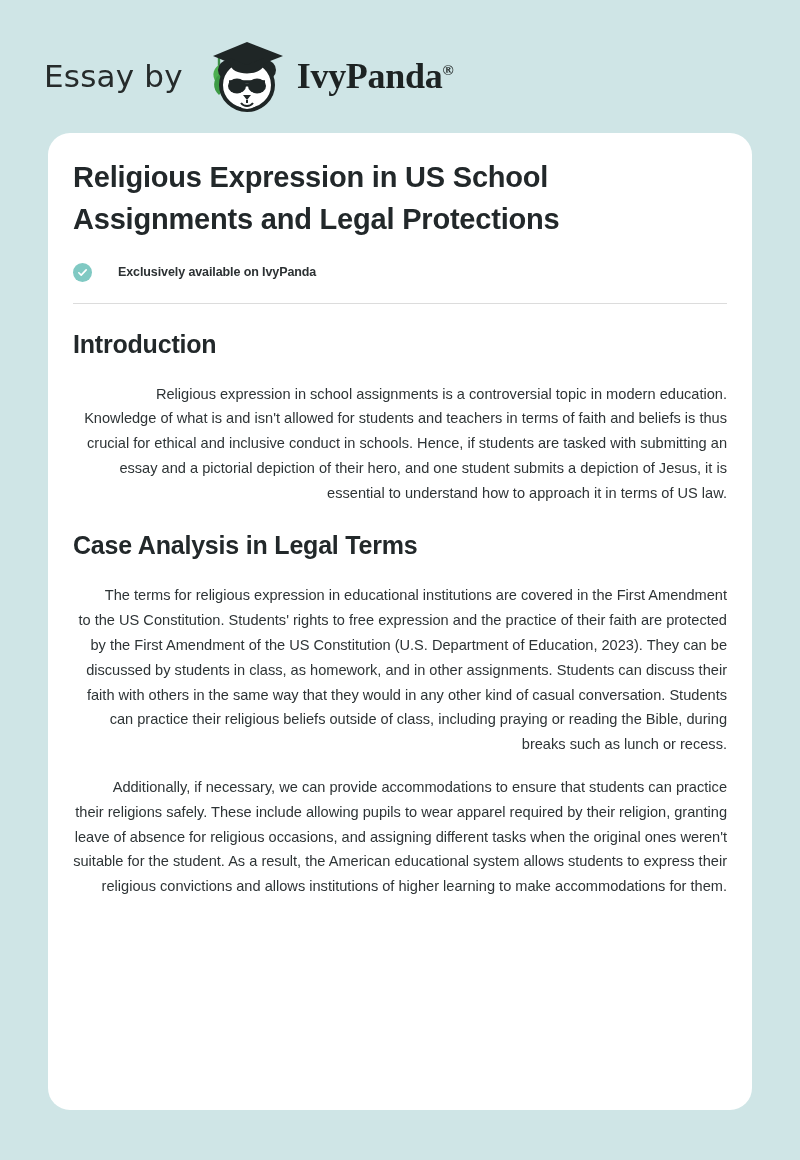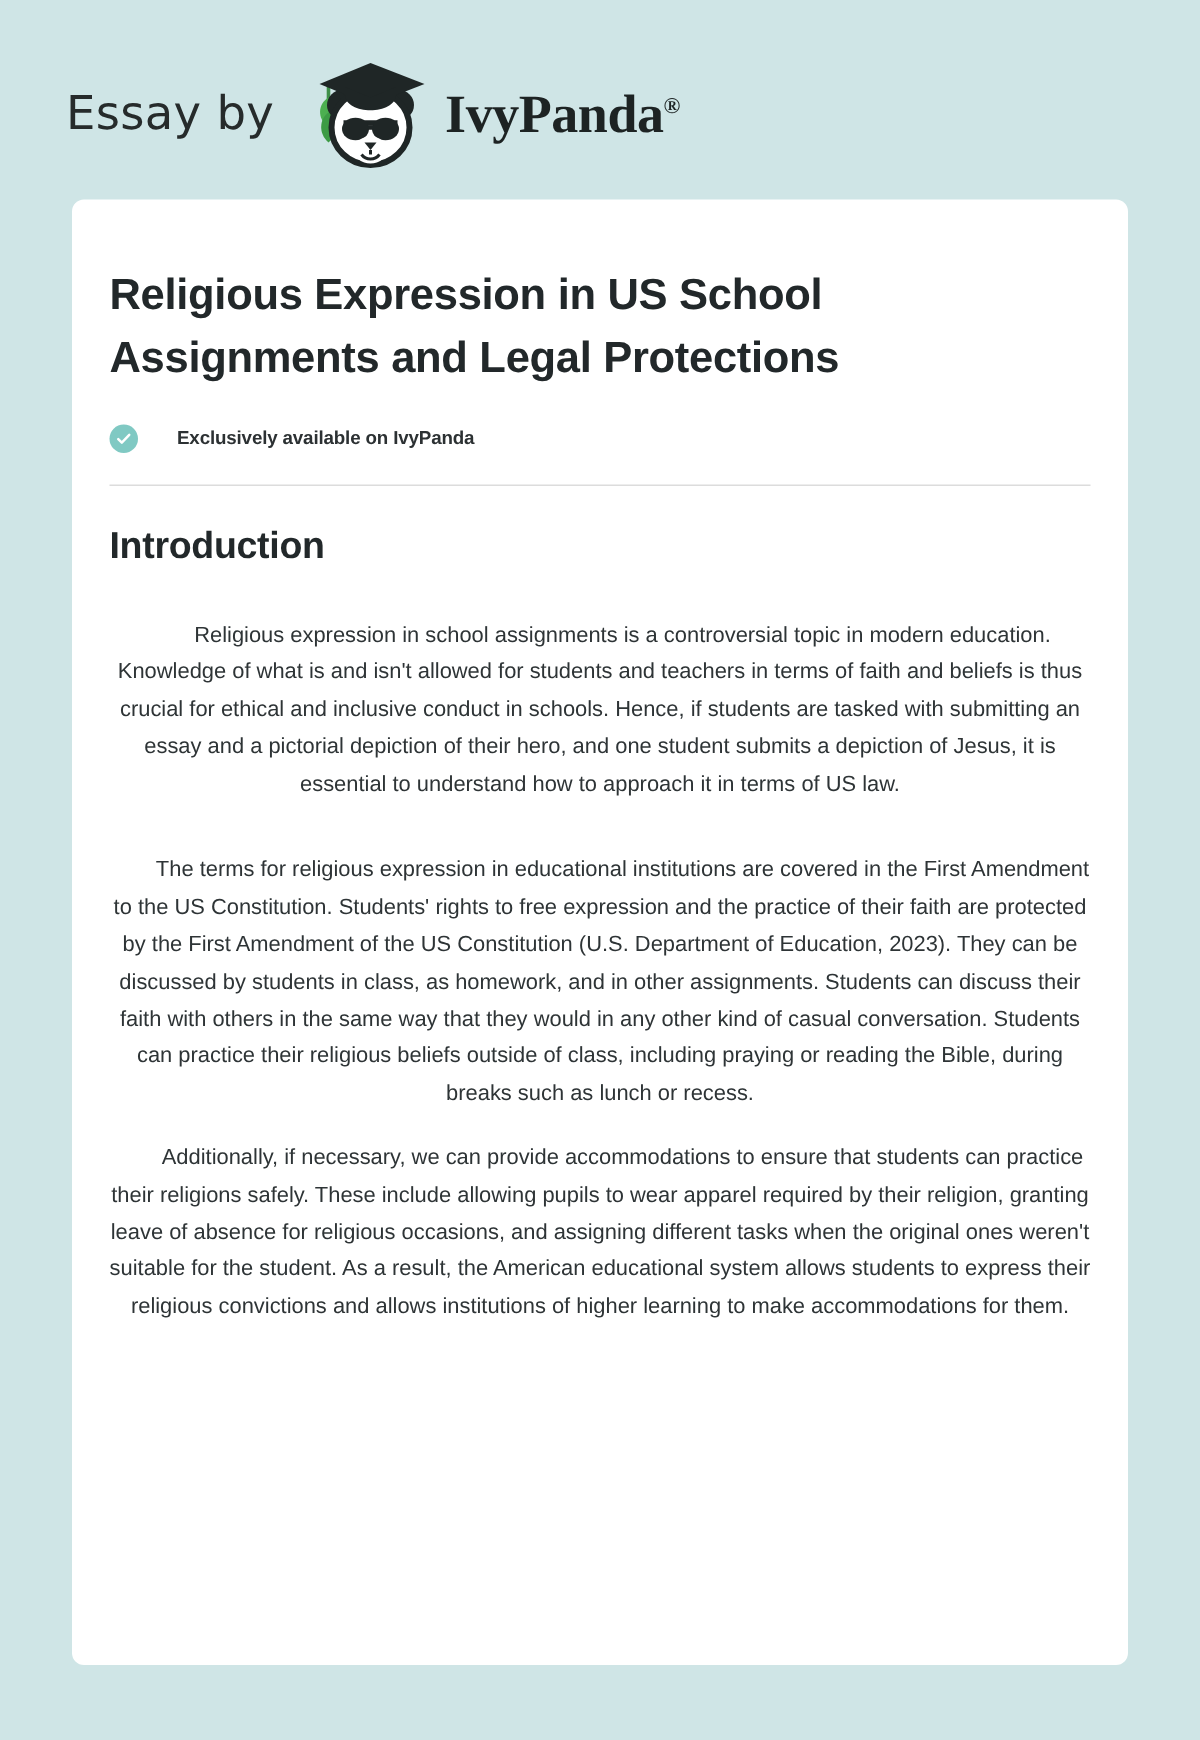--- a/index.html
+++ b/index.html
@@ -58,23 +58,23 @@
   }
 
   
   .paper {
     position: absolute;
     left: 48px;
     top: 133px;
     width: 704px;
     height: 977px;
     background: #ffffff;
-    border-radius: 8px;
+    border-radius: 22px;
     box-sizing: border-box;
-    padding: 44px 25px 0 25px;
+    padding: 24px 25px 0 25px;
     overflow: hidden;
   }
   .doc-title {
     font-family: "Liberation Sans", sans-serif;
     font-size: 29px;
     font-weight: bold;
     line-height: 1.44;
     color: #22282a;
     margin: 0;
     letter-spacing: -0.2px;
@@ -114,23 +114,23 @@
     font-weight: bold;
     color: #22282a;
     margin: 26px 0 0 0;
     letter-spacing: -0.2px;
   }
   .body-para {
     font-family: "Liberation Sans", sans-serif;
     font-size: 14.6px;
     line-height: 24.8px;
     color: #2e3436;
-    margin: 33px 0 0 0;
+    margin: 23px 0 0 0;
     text-indent: 30px;
-    text-align: center;
+    text-align: right;
   }
   .body-para.tight { margin-top: 18px; }
 </style>
 </head>
 <body>
 
 <div class="brandbar">
   <span class="brand-essay-by">Essay by</span>
 
   <span class="brand-logo-wrap">
@@ -177,16 +177,17 @@
       </svg>
     </span>
     <span class="exclusive-text">Exclusively available on IvyPanda</span>
   </div>
 
   <div class="divider"></div>
 
   <h2 class="section-heading">Introduction</h2>
   <p class="body-para">Religious expression in school assignments is a controversial topic in modern education. Knowledge of what is and isn't allowed for students and teachers in terms of faith and beliefs is thus crucial for ethical and inclusive conduct in schools. Hence, if students are tasked with submitting an essay and a pictorial depiction of their hero, and one student submits a depiction of Jesus, it is essential to understand how to approach it in terms of US law.</p>
 
+  <h2 class="section-heading">Case Analysis in Legal Terms</h2>
   <p class="body-para">The terms for religious expression in educational institutions are covered in the First Amendment to the US Constitution. Students' rights to free expression and the practice of their faith are protected by the First Amendment of the US Constitution (U.S. Department of Education, 2023). They can be discussed by students in class, as homework, and in other assignments. Students can discuss their faith with others in the same way that they would in any other kind of casual conversation. Students can practice their religious beliefs outside of class, including praying or reading the Bible, during breaks such as lunch or recess.</p>
   <p class="body-para tight">Additionally, if necessary, we can provide accommodations to ensure that students can practice their religions safely. These include allowing pupils to wear apparel required by their religion, granting leave of absence for religious occasions, and assigning different tasks when the original ones weren't suitable for the student. As a result, the American educational system allows students to express their religious convictions and allows institutions of higher learning to make accommodations for them.</p>
 
 </div>
 
 </body></html>

